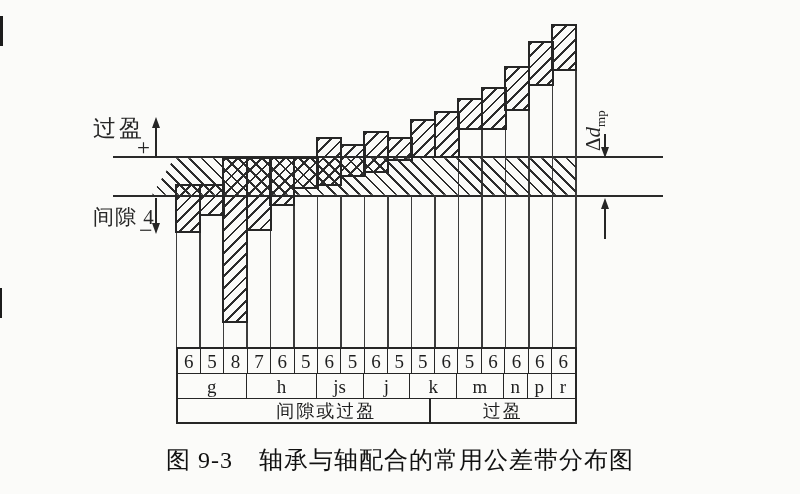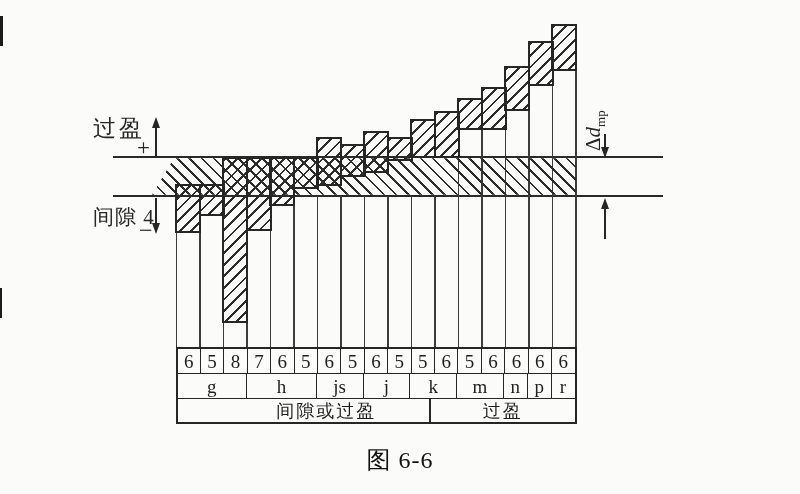--- a/index.html
+++ b/index.html
@@ -161,16 +161,17 @@
         <div class="cell" style="flex: 1 0 0px; border-left-width: 1.8px;">p</div>
         <div class="cell" style="flex: 1 0 0px; border-left-width: 1.8px;">r</div>
       </div>
     <div class="trow" id="row-groups">
         <div class="cell" style="flex: 10 0 0px; border-left: none;">间隙或过盈</div>
         <div class="cell" style="flex: 7 0 0px; border-left-width: 2px;">过盈</div>
       </div>
   </div>
 
   <div id="caption">
-    <span>图 6-6</span>
+    <span>图 9-3</span>
+    <span>轴承与轴配合的常用公差带分布图</span>
   </div>
 
 </div>
 
 </body></html>

